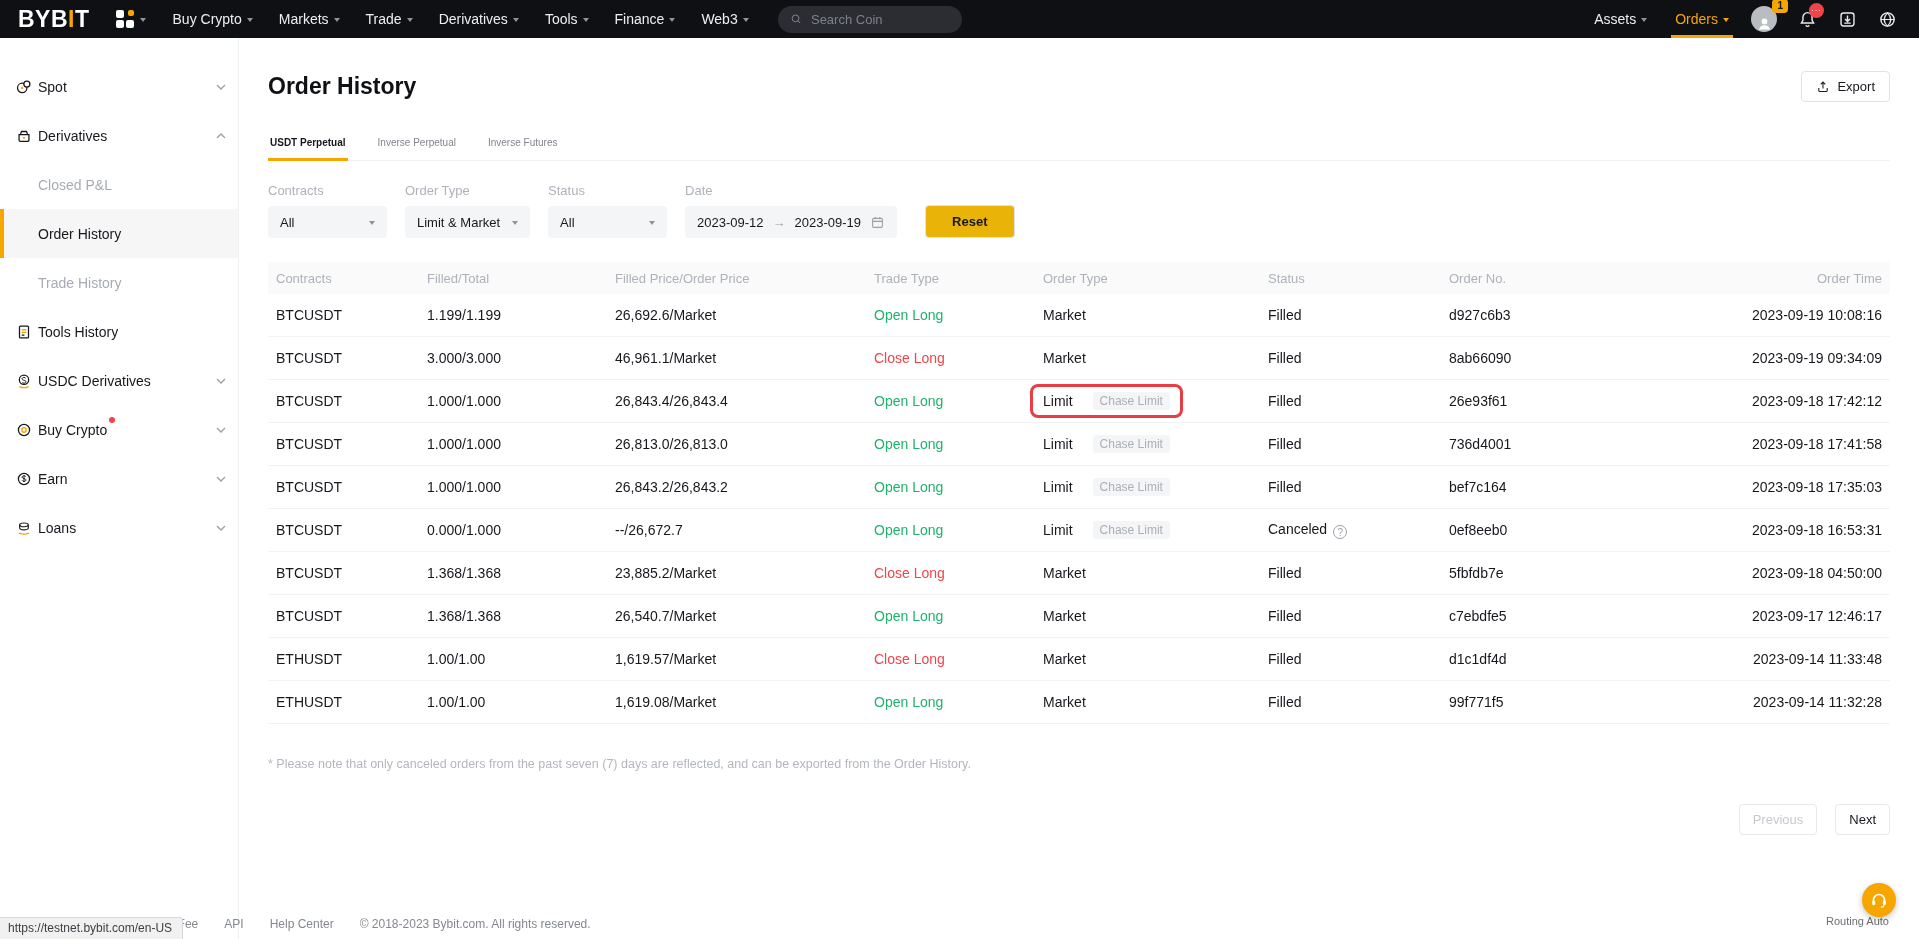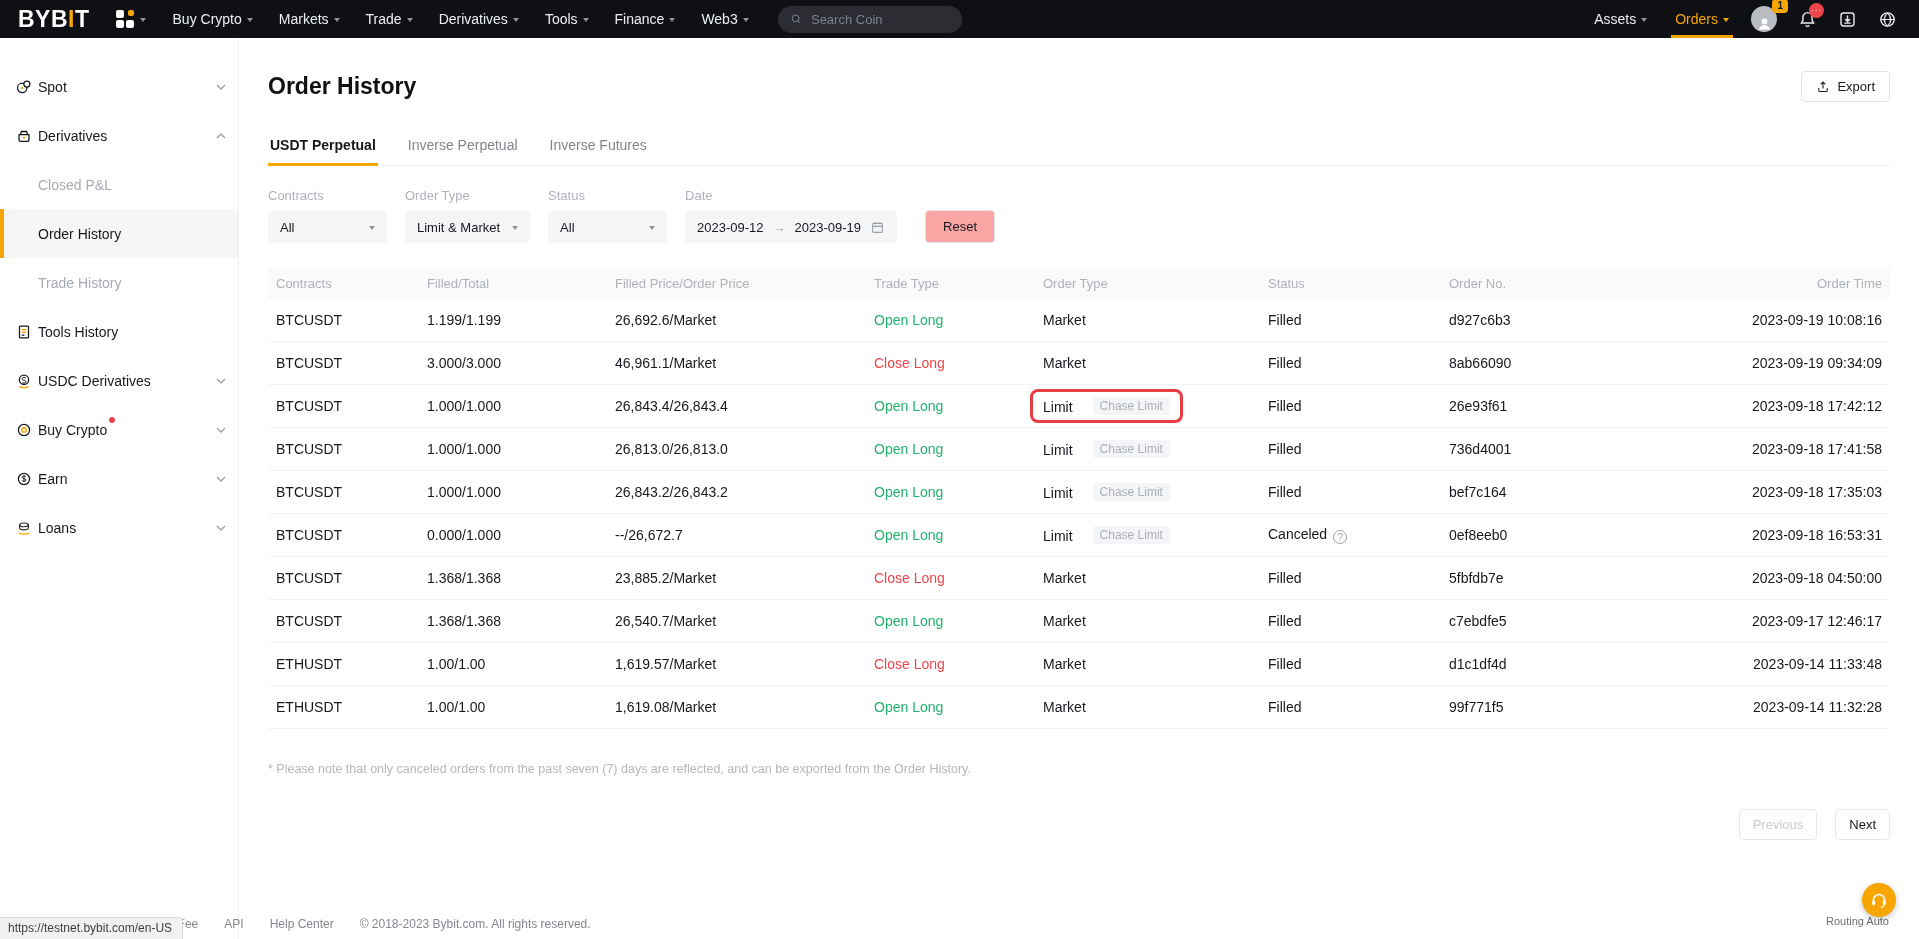--- a/index.html
+++ b/index.html
@@ -44,42 +44,42 @@
   .chev { margin-left:auto; flex:none; }
   .chev.up { transform:rotate(180deg); }
   .reddot { width:6px; height:6px; background:#ef454a; border-radius:50%; margin:12px 0 auto 2px; flex:none; }
 
   .content { flex:1; padding:0 29px; position:relative; }
   .page-head { margin-top:33px; display:flex; align-items:center; justify-content:space-between; }
   h1 { font-size:23px; margin:0; color:#0f1014; font-weight:700; }
   .export-btn { display:flex; align-items:center; gap:7px; border:1px solid #dfe2e6; background:#fff; border-radius:4px; padding:7px 14px; font-size:13px; color:#17181d; cursor:pointer; font-family:inherit; }
 
   .tabs { margin-top:26px; display:flex; gap:28px; border-bottom:1px solid #f0f1f3; }
-  .tab { font-size:14px; color:#81858c; padding:9px 2px 12px; cursor:pointer; position:relative; white-space:nowrap; }
+  .tab { font-size:10px; color:#81858c; padding:9px 2px 12px; cursor:pointer; position:relative; white-space:nowrap; }
   .tab.active { color:#17181d; font-weight:700; }
   .tab.active::after { content:""; position:absolute; left:0; right:0; bottom:-1px; height:3px; background:#f7a600; }
 
   .filters { margin-top:22px; display:flex; align-items:flex-end; gap:18px; }
   .flabel { font-size:13px; color:#aeb2b9; margin-bottom:8px; }
   .fselect { height:32px; min-width:119px; background:#f4f5f7; border-radius:4px; display:flex; align-items:center; justify-content:space-between; padding:0 12px; font-size:13px; color:#17181d; cursor:pointer; gap:12px; }
   .fdate { height:32px; background:#f4f5f7; border-radius:4px; display:flex; align-items:center; padding:0 12px; gap:9px; font-size:13px; color:#17181d; cursor:pointer; }
   .fdate .arrow { color:#9b9fa6; font-size:13px; }
-  .reset-btn { height:33px; margin-left:10px; border:1px solid #e1e3e8; background:#fca5a5; border-radius:4px; padding:0 17px; font-size:13px; font-weight:400; color:#17181d; cursor:pointer; font-family:inherit; }
+  .reset-btn { height:33px; margin-left:10px; border:1px solid #e1e3e8; background:#eab308; border-radius:4px; padding:0 26px; font-size:13px; font-weight:700; color:#17181d; cursor:pointer; font-family:inherit; }
 
   .table { margin-top:24px; }
   .thead, .tr { display:grid; grid-template-columns:151px 188px 259px 169px 225px 181px 280px 1fr; align-items:center; padding:0 8px; }
   .thead { height:32px; background:#fafafb; border-radius:2px; }
   .th { font-size:13px; color:#aeb2b9; }
   .th:last-child { text-align:right; }
   .tr { height:43px; border-bottom:1px solid #f2f3f5; font-size:14px; color:#17181d; }
   .td.contracts { font-weight:400; }
   .td.time { text-align:right; }
   .td.long { color:#20b26c; }
   .td.short { color:#ef454a; }
-  .otwrap { display:inline-flex; align-items:flex-end; }
+  .otwrap { display:inline-flex; align-items:center; }
   .otwrap.hl { border:3px solid #e93d44; border-radius:8px; padding:5px 10px; margin-left:-13px; }
   .tag { background:#f4f5f7; color:#abafb6; font-size:12px; padding:2px 7px; border-radius:3px; margin-left:20px; white-space:nowrap; }
   .qicon { display:inline-flex; width:14px; height:14px; border:1.2px solid #9b9fa6; border-radius:50%; color:#9b9fa6; font-size:10px; align-items:center; justify-content:center; margin-left:6px; cursor:pointer; vertical-align:-2px; }
 
   .footnotes { margin-top:30px; }
   .footnote { font-size:12.5px; color:#b3b7bd; line-height:1.6; }
 
   .pagination { margin-top:30px; display:flex; justify-content:flex-end; gap:18px; }
   .pg { border:1px solid #e6e8ec; background:#fff; border-radius:4px; padding:7px 13px; font-size:13px; cursor:pointer; font-family:inherit; }
   .pg.prev { color:#c6c9cf; }

